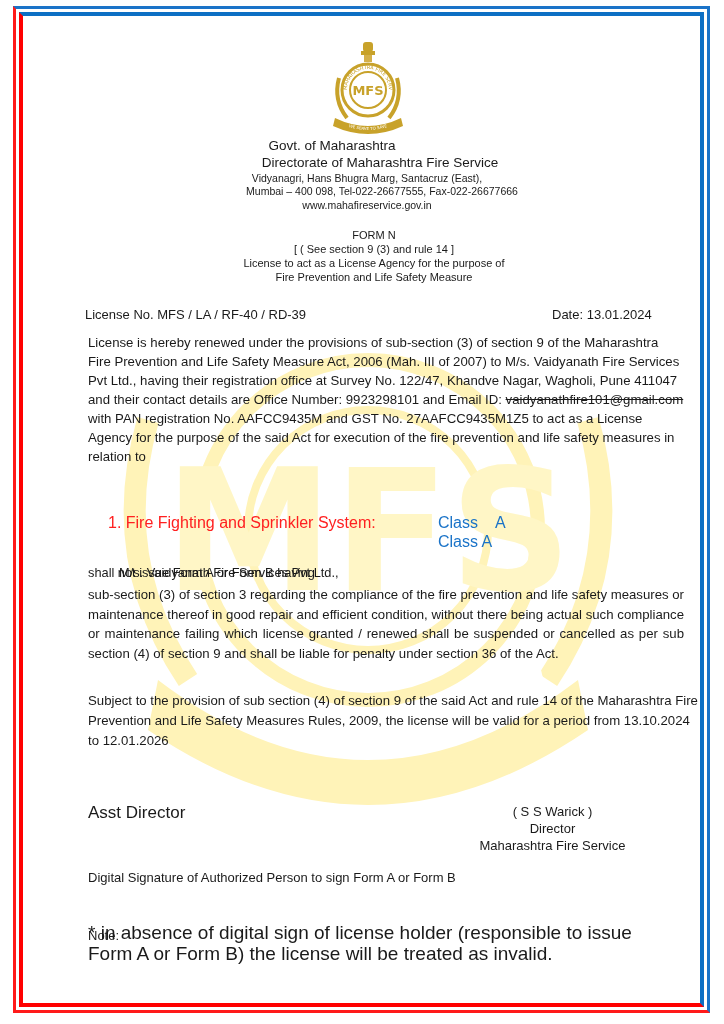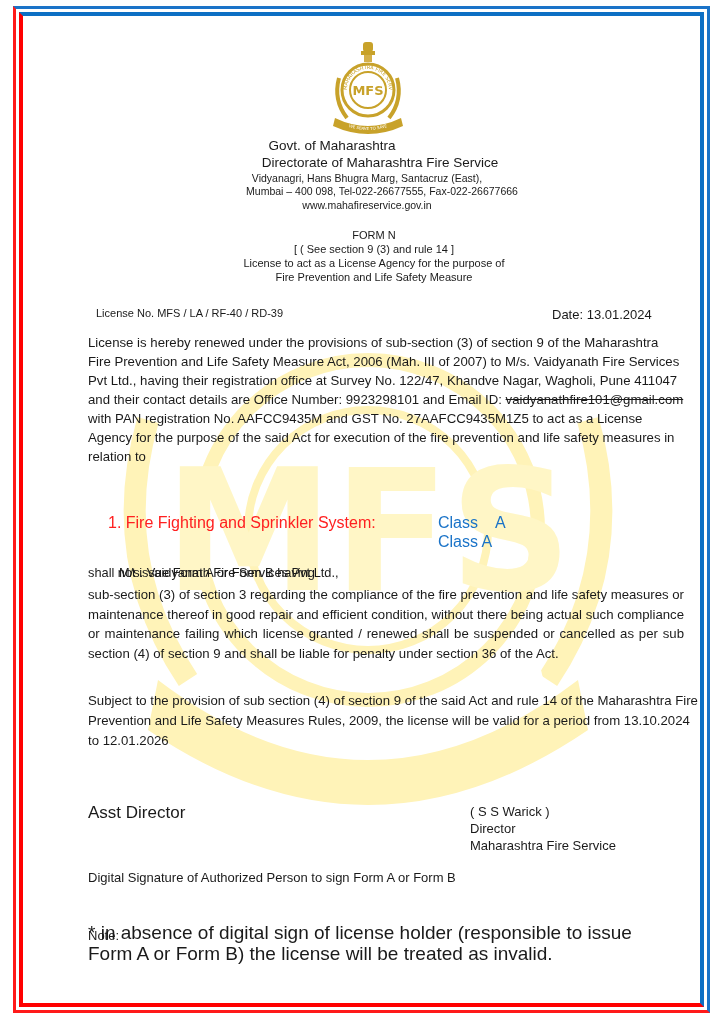--- a/index.html
+++ b/index.html
@@ -20,41 +20,41 @@
 
   .header { position: absolute; left: 0; width: 724px; text-align: center; }
   .h-govt { top: 138px; font-size: 13.5px; left: -30px; }
   .h-dir { top: 155px; font-size: 13.5px; left: 18px; }
   .h-addr1 { top: 172px; font-size: 10.5px; left: 5px; }
   .h-addr2 { top: 185px; font-size: 10.5px; left: 20px; }
   .h-web { top: 199px; font-size: 10.5px; left: 5px; }
 
   .form-title { position: absolute; left: 0; width: 724px; text-align: center; font-size: 11px; line-height: 14px; top: 228px; left: 12px; }
 
-  .lic-no { position: absolute; left: 96px; top: 307px; font-size: 11px; }
+  .lic-no { position: absolute; left: 85px; top: 307px; font-size: 13px; }
   .lic-date { position: absolute; left: 552px; top: 307px; font-size: 13px; }
 
   .para { position: absolute; left: 88px; width: 596px; font-size: 13.2px; line-height: 19px; }
   .p1 { top: 333px; }
   .strike { text-decoration: line-through; }
 
   .class-list { position: absolute; left: 108px; top: 513px; font-size: 16px; line-height: 19px; }
   .class-row { position: relative; height: 19px; width: 420px; }
   .class-name { position: absolute; left: 0; color: #ff2020; }
   .class-val { position: absolute; left: 330px; color: #1a73c8; white-space: pre; }
 
   .overlap-line { position: absolute; left: 88px; top: 565px; font-size: 12.8px; height: 19px; }
   .overlap-line span { position: absolute; left: 0; top: 0; white-space: nowrap; }
   .overlap-line .ov2 { left: 31px; }
 
   .p2 { top: 585px; text-align: justify; line-height: 19.5px; }
   .p3 { top: 691px; line-height: 20px; width: 610px; }
 
   .sig-left { position: absolute; left: 88px; top: 803px; font-size: 17px; }
-  .sig-right { position: absolute; left: 470px; top: 803px; font-size: 13px; width: 165px; line-height: 17px; }
+  .sig-right { position: absolute; left: 470px; top: 803px; font-size: 13px; width: 165px; text-align: center; line-height: 17px; }
 
   .digital { position: absolute; left: 88px; top: 870px; font-size: 13px; }
   .note-lbl { position: absolute; left: 88px; top: 928px; font-size: 13px; }
   .note-txt { position: absolute; left: 88px; top: 922px; width: 590px; font-size: 19px; line-height: 21px; }
 </style>
 </head>
 <body>
 
 <div class="border-outer"></div>
 <div class="border-inner"></div>

